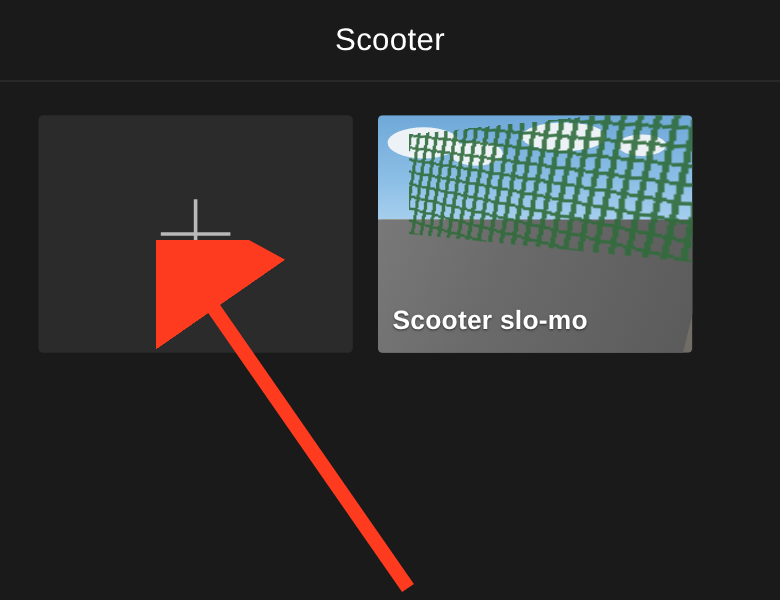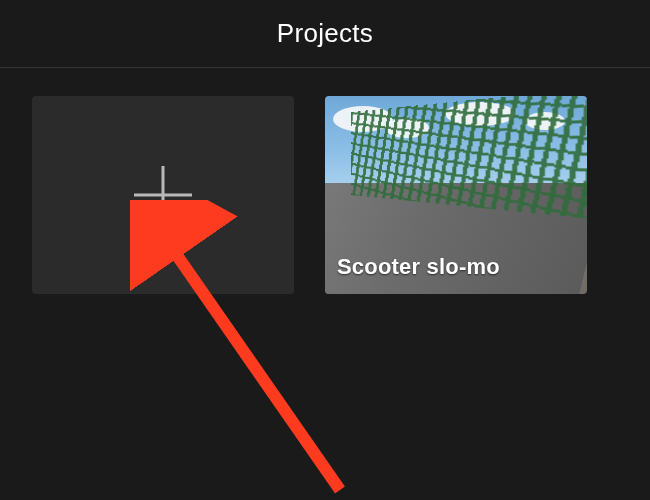--- a/index.html
+++ b/index.html
@@ -20,21 +20,21 @@
   }
   .header-title {
     font-size: 26px;
     font-weight: 400;
     letter-spacing: 0.3px;
     color: #fff;
   }
   .content {
     padding: 28px 32px;
     display: flex;
-    gap: 31px;
+    gap: 21px;
   }
   .tile {
     width: 262px;
     height: 198px;
     border-radius: 4px;
     position: relative;
     overflow: hidden;
   }
   .new-tile {
     background: #2b2b2b;
@@ -99,21 +99,21 @@
     position: absolute;
     left: 130px;
     top: 200px;
     pointer-events: none;
   }
 </style>
 </head>
 <body>
 
 <div class="header">
-  <div class="header-title">Projects</div>
+  <div class="header-title">Scooter</div>
 </div>
 
 <div class="content">
 
   <div class="tile new-tile">
     <span class="plus-icon">
       <svg width="70" height="70" viewBox="0 0 70 70">
         <line x1="35" y1="6" x2="35" y2="64" stroke="#b9b9b9" stroke-width="3"></line>
         <line x1="6" y1="35" x2="64" y2="35" stroke="#b9b9b9" stroke-width="3"></line>
       </svg>

